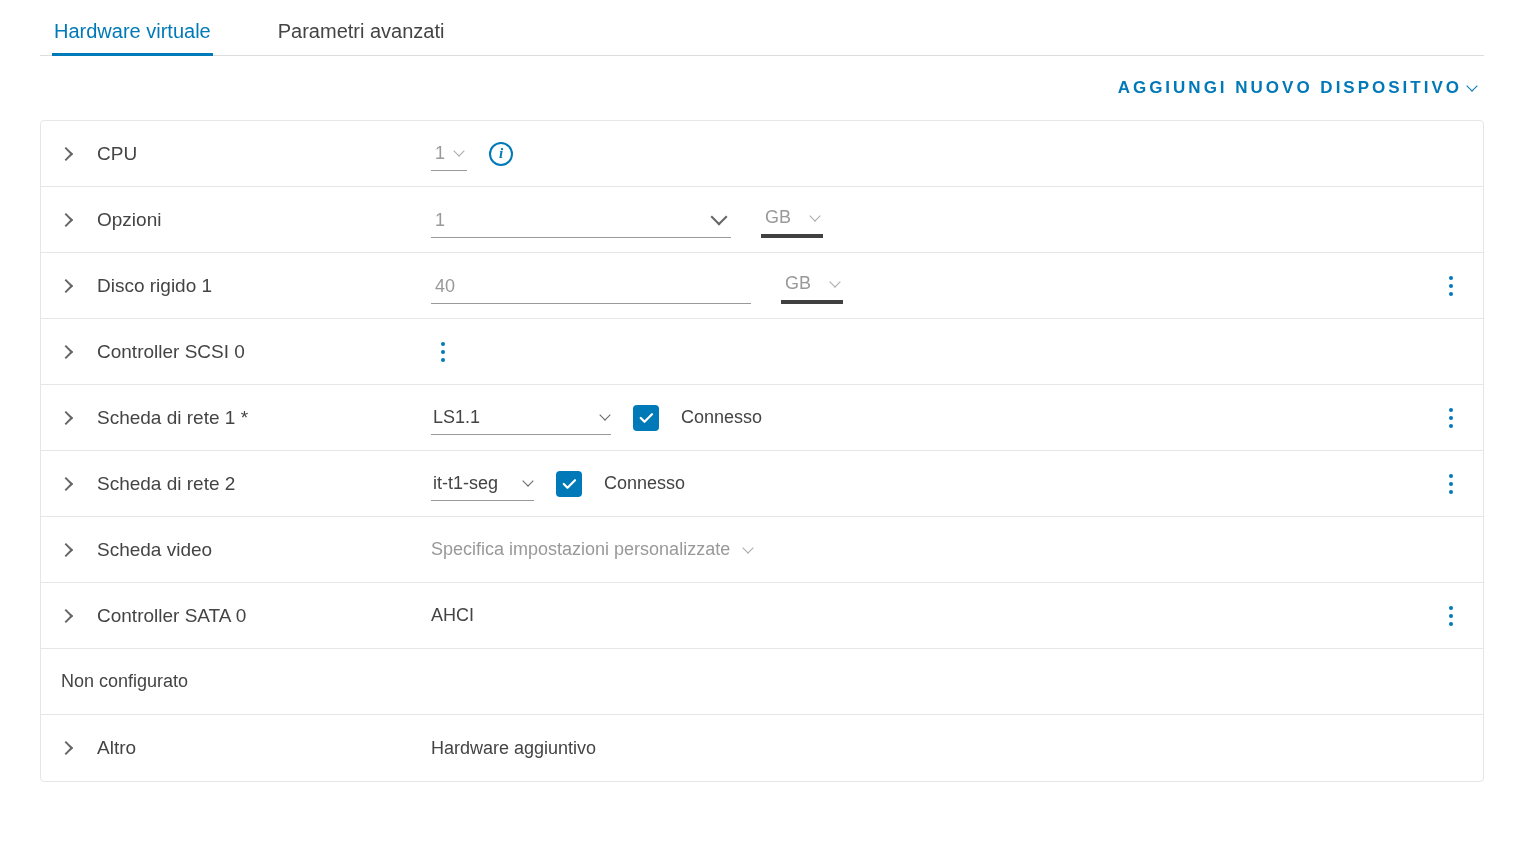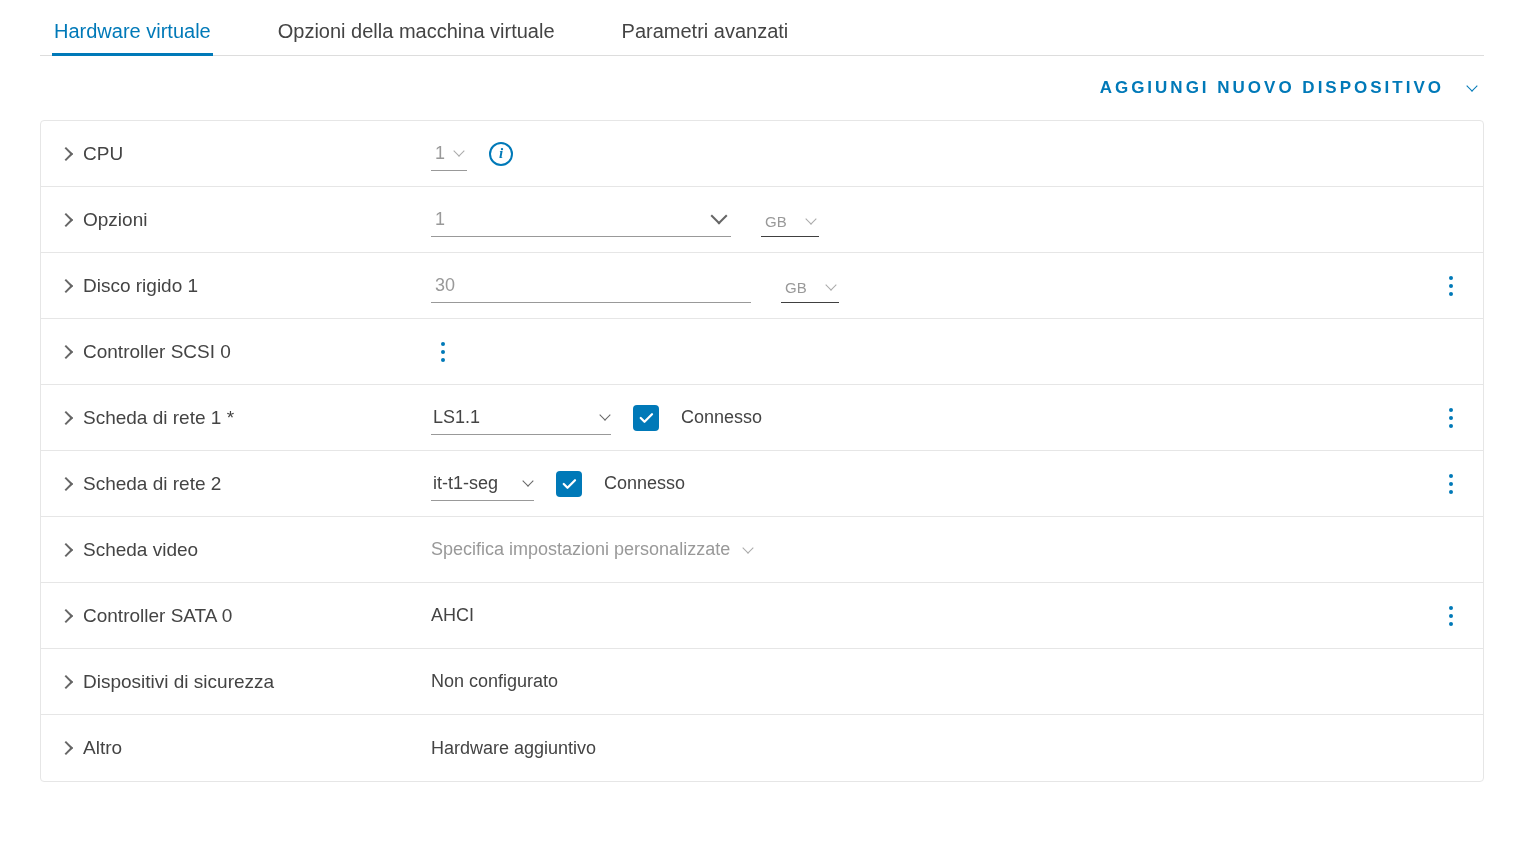--- a/index.html
+++ b/index.html
@@ -39,40 +39,40 @@
     padding: 22px 8px 22px 0;
   }
   .add-device {
     color: #0079b8;
     font-size: 17px;
     letter-spacing: 3px;
     font-weight: 600;
     cursor: pointer;
     display: flex;
     align-items: center;
-    gap: 24px;
+    gap: 6px;
   }
   .panel {
     border: 1px solid #e6e6e6;
     border-radius: 4px;
     overflow: hidden;
   }
   .row {
     display: flex;
     align-items: center;
     border-bottom: 1px solid #e6e6e6;
     min-height: 66px;
     padding: 0 20px;
   }
   .row:last-child { border-bottom: none; }
   .row-label {
     width: 370px;
     display: flex;
     align-items: center;
-    gap: 10px;
+    gap: 24px;
     font-size: 19px;
     color: #444;
   }
   .chev {
     display: inline-block;
     width: 10px; height: 10px;
     border-right: 2.5px solid #666;
     border-bottom: 2.5px solid #666;
     transform: rotate(-45deg);
     margin-right: 2px;
@@ -146,24 +146,24 @@
     display: flex;
     align-items: flex-end;
   }
   .mem-input .underlined-field { width: 100%; }
   .mem-input .big-caret-wrap {
     position: absolute;
     right: 6px;
     bottom: 10px;
   }
   .unit {
-    border-bottom: 1px solid #404040;
+    border-bottom: 4px solid #404040;
     padding: 6px 4px;
     color: #999;
-    font-size: 15px;
+    font-size: 18px;
     display: inline-flex;
     align-items: center;
     gap: 20px;
   }
   .disk-input {
     width: 320px;
   }
   .checkbox {
     width: 26px; height: 26px;
     background: #0079b8;
@@ -191,21 +191,20 @@
     align-items: center;
     gap: 14px;
     text-align: center;
   }
 </style>
 </head>
 <body>
 
 <div class="tabs">
   <div class="tab active">Hardware virtuale</div>
-  <div class="tab">Opzioni della macchina virtuale</div>
   <div class="tab">Parametri avanzati</div>
 </div>
 
 <div class="add-device-bar">
   <div class="add-device">
     <span>AGGIUNGI NUOVO DISPOSITIVO</span>
     <span class="down-caret" style="border-color:#0079b8;"></span>
   </div>
 </div>
 
@@ -247,21 +246,21 @@
   </div>
 
   <div class="row">
     <div class="row-label">
       <span class="chev"></span>
       <span>Disco rigido 1</span>
     </div>
     <div class="row-value">
       <div class="mem-wrap">
         <span class="underlined-field disk-input">
-          <span>30</span>
+          <span>40</span>
         </span>
         <span class="unit">
           <span>GB</span>
           <span class="down-caret light"></span>
         </span>
       </div>
     </div>
     <div class="kebab">
         <span></span>
         <span></span>
@@ -351,24 +350,20 @@
       <span>AHCI</span>
     </div>
     <div class="kebab">
         <span></span>
         <span></span>
         <span></span>
       </div>
   </div>
 
   <div class="row">
-    <div class="row-label">
-      <span class="chev"></span>
-      <span>Dispositivi di sicurezza</span>
-    </div>
     <div class="row-value">
       <span>Non configurato</span>
     </div>
   </div>
 
   <div class="row">
     <div class="row-label">
       <span class="chev"></span>
       <span>Altro</span>
     </div>

